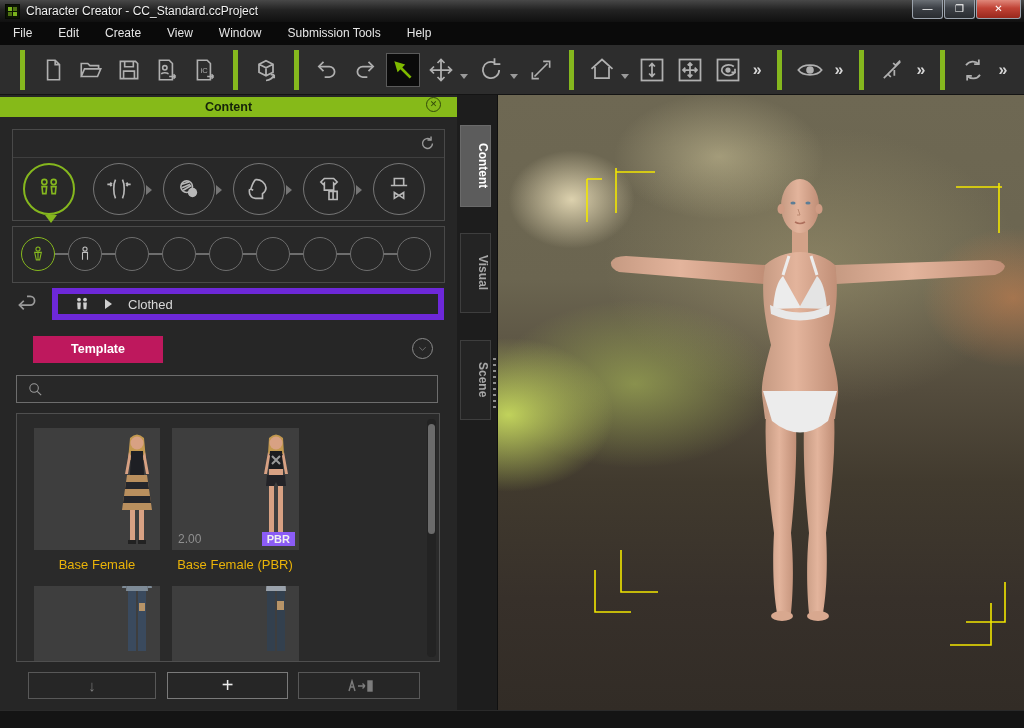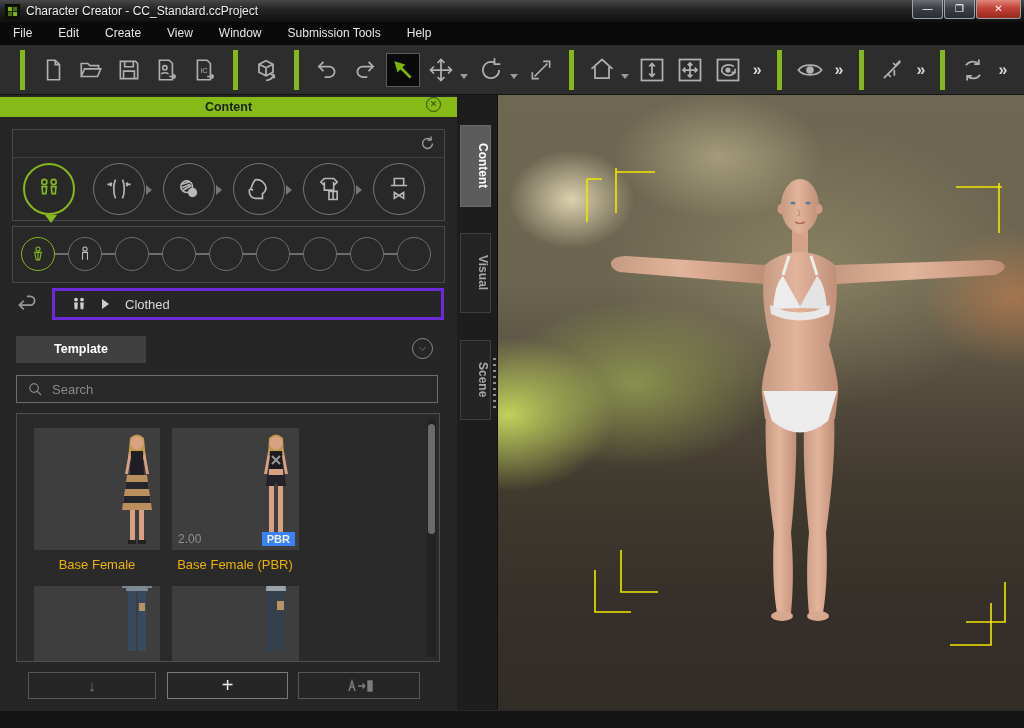--- a/index.html
+++ b/index.html
@@ -66,49 +66,49 @@
   .box-stages { left:12px; top:131px; width:433px; height:57px; }
   .stage-row { position:absolute; left:8px; top:10px; display:flex; align-items:center; }
   .stage-circle { width:34px; height:34px; border:1.5px solid #6e6e6e; border-radius:50%; flex:none;
     display:flex; align-items:center; justify-content:center; }
   .stage-circle svg { stroke:#c0c0c0; fill:none; stroke-width:1.3; }
   .stage-circle.active { border-color:#85b71e; }
   .stage-circle.active svg { stroke:#85b71e; }
   .stage-link { width:13px; height:1.5px; background:#6e6e6e; flex:none; }
 
   .back-btn { position:absolute; left:14px; top:198px; }
-  .crumb-box { position:absolute; left:52px; top:193px; width:392px; height:32px; border:3px solid #6d28d9;
+  .crumb-box { position:absolute; left:52px; top:193px; width:392px; height:32px; border:6px solid #6d28d9;
     display:flex; align-items:center; }
   .crumb-box svg { margin-left:15px; }
   .crumb-arrow { width:0; height:0; border-top:5px solid transparent; border-bottom:5px solid transparent;
     border-left:7px solid #cfcfcf; margin-left:14px; }
   .crumb-label { color:#d8d8d8; font-size:13px; margin-left:16px; }
 
   .tab { position:absolute; top:241px; height:27px; width:130px; text-align:center; line-height:27px;
     font-size:12.5px; font-weight:bold; }
-  .tab.template { left:16px; background:#404040; color:#fff; }
+  .tab.template { left:33px; background:#be185d; color:#fff; }
   .tab.custom { left:146px; background:#2b2b2b; color:#bdbdbd; border:1px solid #4c4c4c; }
   .collapse-btn { position:absolute; right:24px; top:243px; width:21px; height:21px; border:1.5px solid #8a8a8a;
     border-radius:50%; display:flex; align-items:center; justify-content:center; }
   .collapse-btn svg { stroke:#8a8a8a; fill:none; stroke-width:1.5; }
 
   .search-box { position:absolute; left:16px; top:280px; width:422px; height:28px; border:1px solid #6d6d6d;
     background:#282828; display:flex; align-items:center; }
   .search-box svg { margin:0 8px 0 10px; stroke:#9a9a9a; fill:none; stroke-width:1.5; }
   .search-input { flex:1; background:transparent; border:none; outline:none; color:#cfcfcf; font-size:13px;
     font-family:"Liberation Sans", sans-serif; }
   .search-input::placeholder { color:#8a8a8a; }
 
   .grid { position:absolute; left:16px; top:318px; width:424px; height:249px; border:1px solid #4f4f4f;
     background:#2a2a2a; overflow:hidden; }
   .thumb { position:absolute; background:#3e3e3e; display:flex; align-items:flex-end; justify-content:flex-end;
     overflow:hidden; }
   .thumb-label { position:absolute; color:#eab308; font-size:13px; text-align:center; width:140px; }
   .ver-tag { position:absolute; left:6px; bottom:4px; color:#8f8f8f; font-size:12px; }
-  .badge { position:absolute; right:4px; bottom:4px; background:#3b82f6; color:#f0f0f0; font-size:11px;
+  .badge { position:absolute; right:4px; bottom:4px; background:#8b5cf6; color:#f0f0f0; font-size:11px;
     font-weight:bold; padding:1px 5px; }
   .vscroll { position:absolute; right:3px; top:5px; width:9px; height:238px; background:#232323; border-radius:4px; }
   .vthumb { position:absolute; left:1px; top:5px; width:7px; height:110px; background:#6b6b6b; border-radius:4px; }
 
   .act-btn { position:absolute; top:577px; height:27px; border:1px solid #585858; display:flex;
     align-items:center; justify-content:center; color:#8a8a8a; font-size:15px; }
   .act-load { left:28px; width:128px; color:#7d7d7d; }
   .act-add  { left:167px; width:121px; border-color:#7a7a7a; color:#ececec; font-size:20px; }
   .act-conv { left:298px; width:122px; }
 
@@ -404,21 +404,20 @@
       <svg width="11" height="11" viewBox="0 0 24 24">
           <path d="M5,9 L12,16 L19,9"></path>
         </svg>
     </div>
 
     <div class="search-box">
       <svg width="17" height="17" viewBox="0 0 24 24">
           <circle cx="10" cy="10" r="6"></circle>
           <path d="M14.5,14.5 L20,20"></path>
         </svg>
-      <input class="search-input" type="text" placeholder="Search" style="">
     </div>
 
     <div class="grid">
       <div class="thumb" style="left:17px; top:14px; width:126px; height:122px;">
         <svg width="46" height="116" viewBox="0 0 44 116">
           <path d="M15,4 Q22,-3 29,4 L31,26 L13,26 Z" fill="#c3994f"></path>
           <circle cx="22" cy="9" r="6.5" fill="#d8a183"></circle>
           <path d="M16,17 h12 l1,24 h-14 z" fill="#1e1f24"></path>
           <path d="M14,18 l-4,22 h3 l3,-18 M30,18 l4,22 h-3 l-3,-18" fill="#d8a183"></path>
           <path d="M12,41 L32,41 L37,76 L7,76 Z" fill="#b98f5e"></path>

